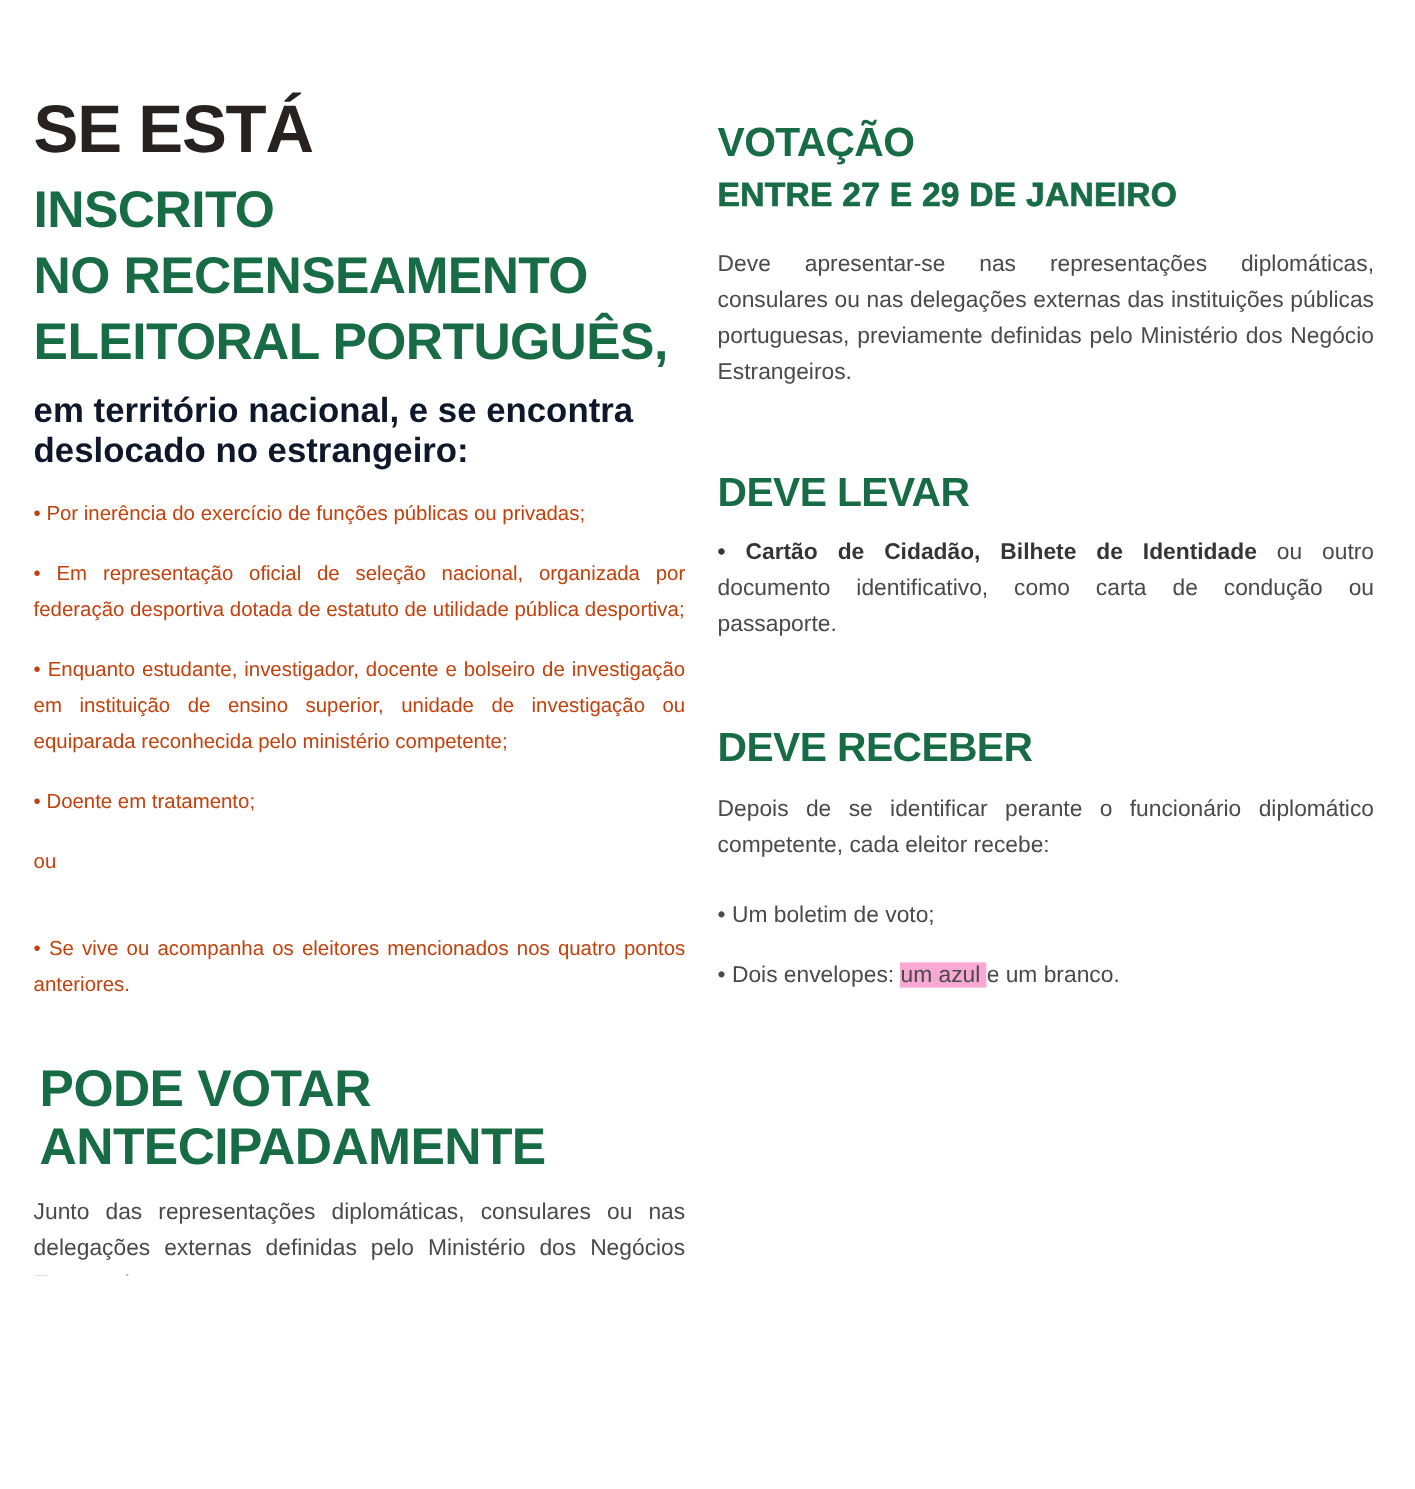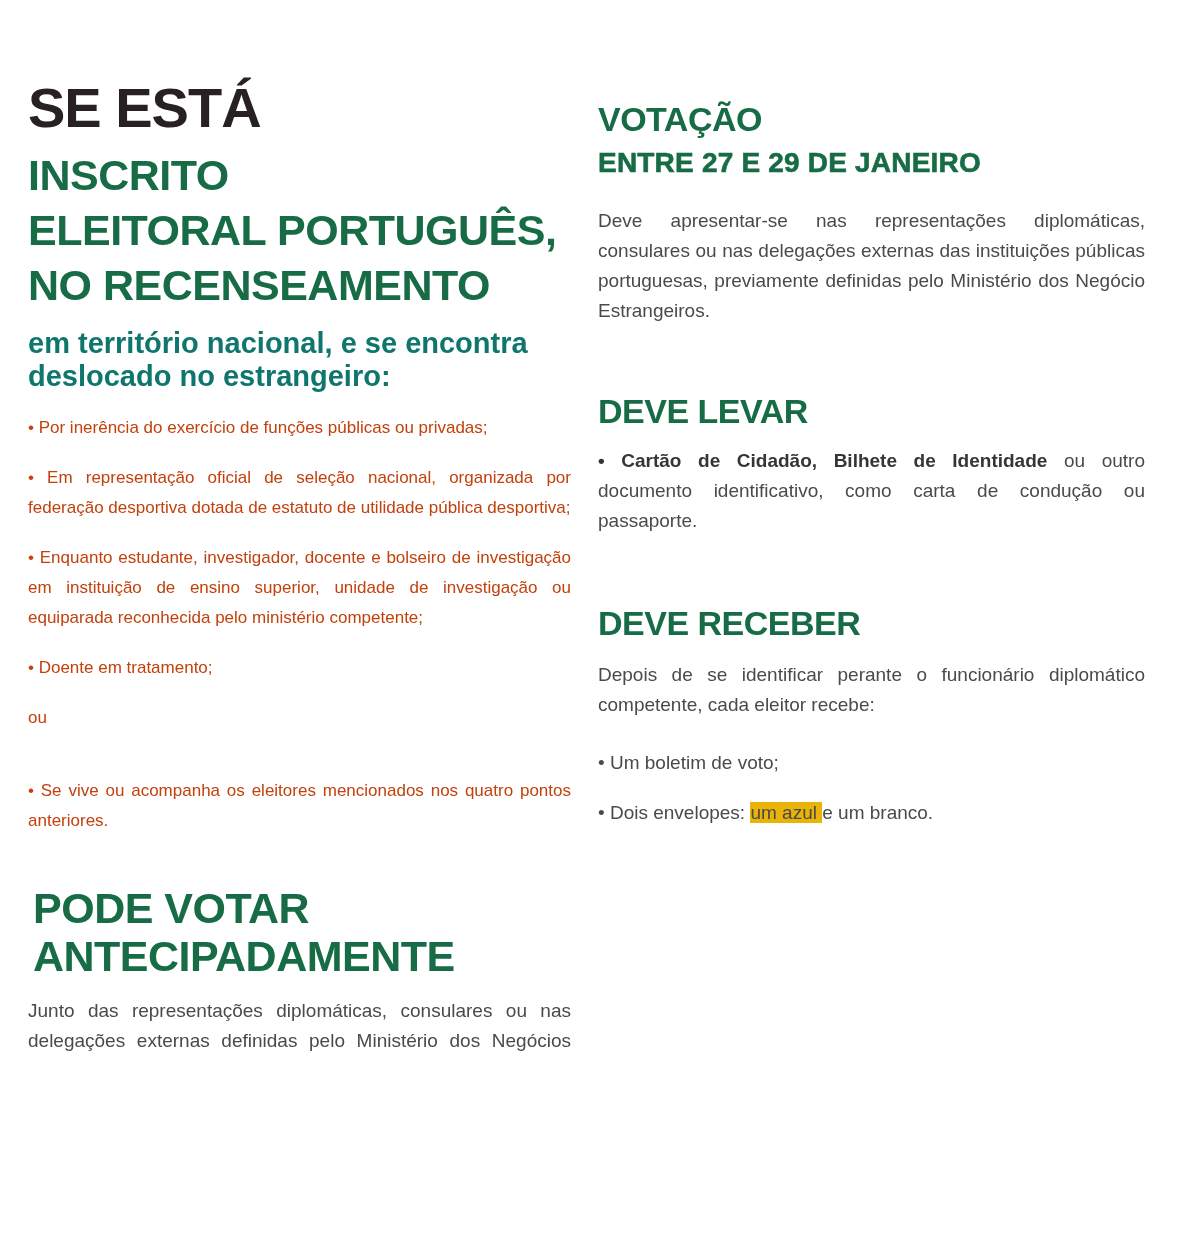--- a/index.html
+++ b/index.html
@@ -31,21 +31,21 @@
     line-height: 55px;
     letter-spacing: -0.5px;
     color: #176c45;
     white-space: nowrap;
   }
   .subtitle {
     margin-top: 14px;
     font-size: 29px;
     font-weight: 700;
     line-height: 33px;
-    color: #0f766e;
+    color: #0f172a;
   }
   .bullets { margin-top: 20px; }
   .bullets .bp {
     font-size: 17px;
     line-height: 30px;
     color: #c2410c;
     text-align: justify;
     margin-bottom: 20px;
   }
   .bullets .bp:last-child { margin-bottom: 0; margin-top: 43px; }
@@ -87,34 +87,34 @@
   }
   .r-body { margin-top: 26px; }
   .r-h2 { margin-top: 66px; }
   .r-bullet1 { margin-top: 16px; }
   .r-h3 { margin-top: 68px; }
   .r-body2 { margin-top: 18px; }
   .r-bullet-a { margin-top: 28px; }
   .r-bullet-b { margin-top: 20px; }
 
   .b { font-weight: 700; color: #373435; }
-  .hl { background: #eab308; }
+  .hl { background: #f9a8d4; }
 </style>
 </head>
 <body>
 
 <div class="page">
 
   <div class="col col-left">
     <div class="title-black">SE ESTÁ</div>
 
     <div class="title-green">
         <div class="tline">INSCRITO</div>
+        <div class="tline">NO RECENSEAMENTO</div>
         <div class="tline">ELEITORAL PORTUGUÊS,</div>
-        <div class="tline">NO RECENSEAMENTO</div>
       </div>
 
     <div class="subtitle">em território nacional, e se encontra deslocado no estrangeiro:</div>
 
     <div class="bullets">
         <p class="bp">• Por inerência do exercício de funções públicas ou privadas;</p>
         <p class="bp">• Em representação oficial de seleção nacional, organizada por federação desportiva dotada de estatuto de utilidade pública desportiva;</p>
         <p class="bp">• Enquanto estudante, investigador, docente e bolseiro de investigação em instituição de ensino superior, unidade de investigação ou equiparada reconhecida pelo ministério competente;</p>
         <p class="bp">• Doente em tratamento;</p>
         <p class="bp">ou</p>

